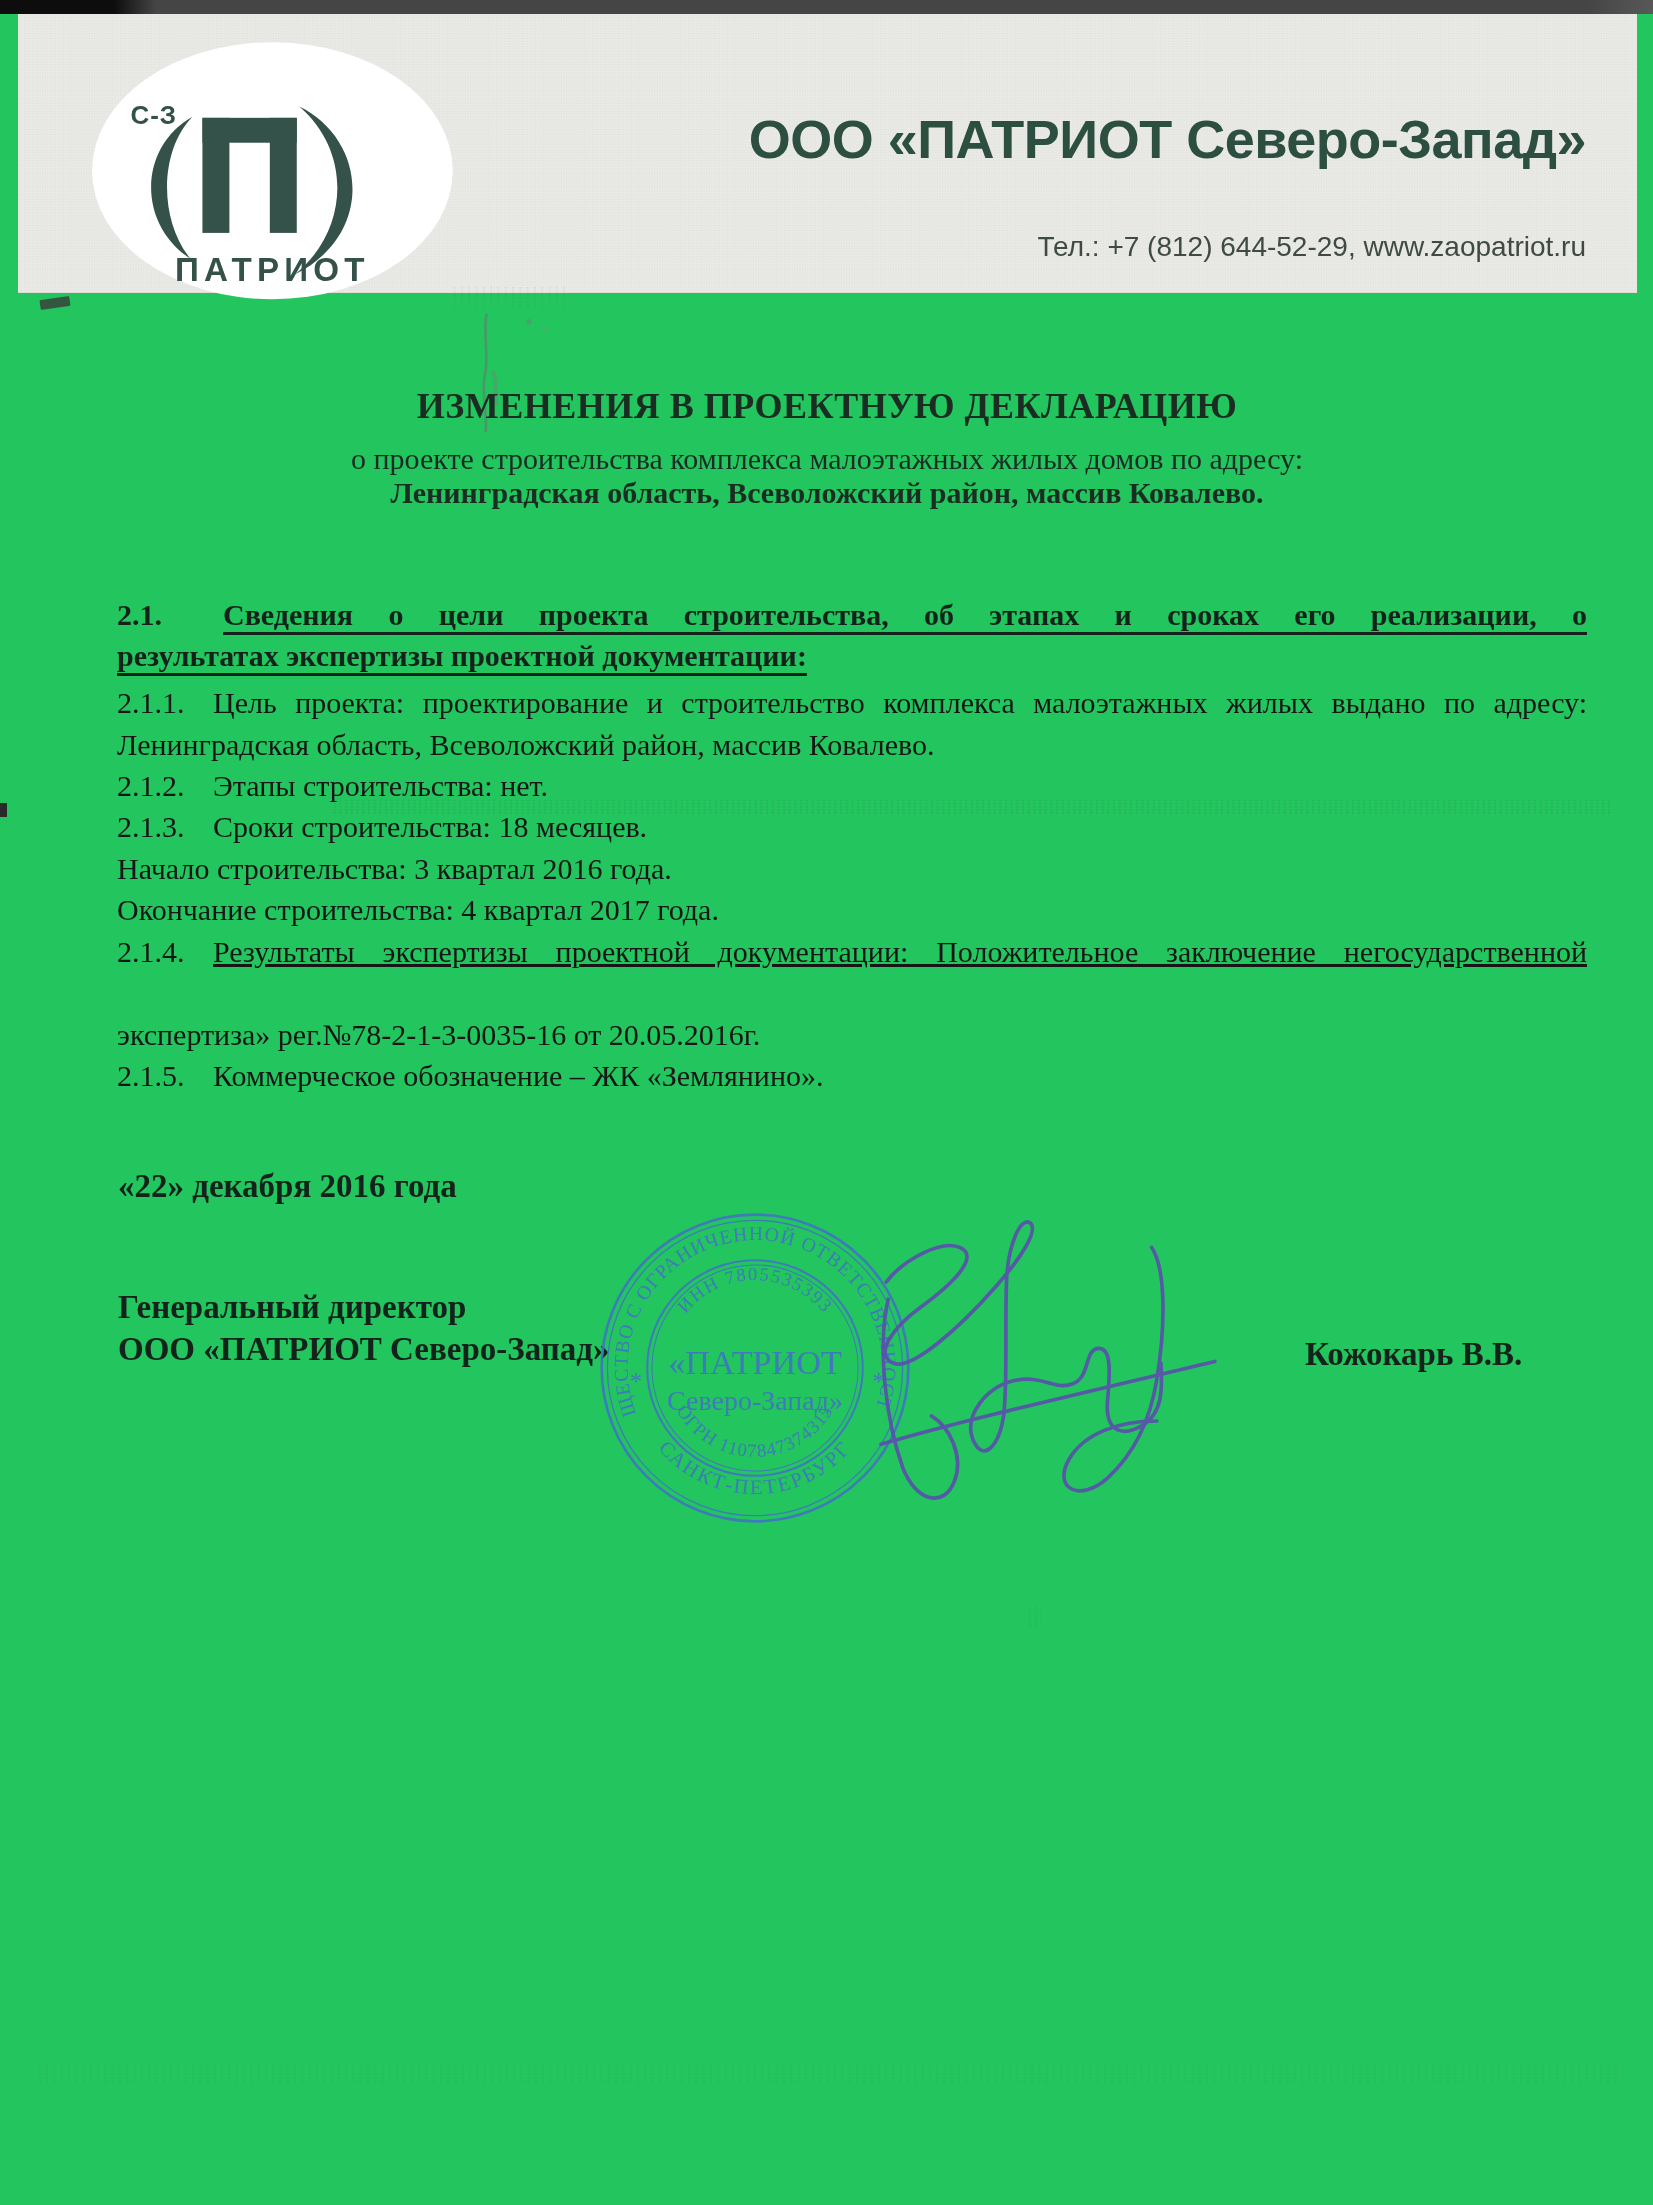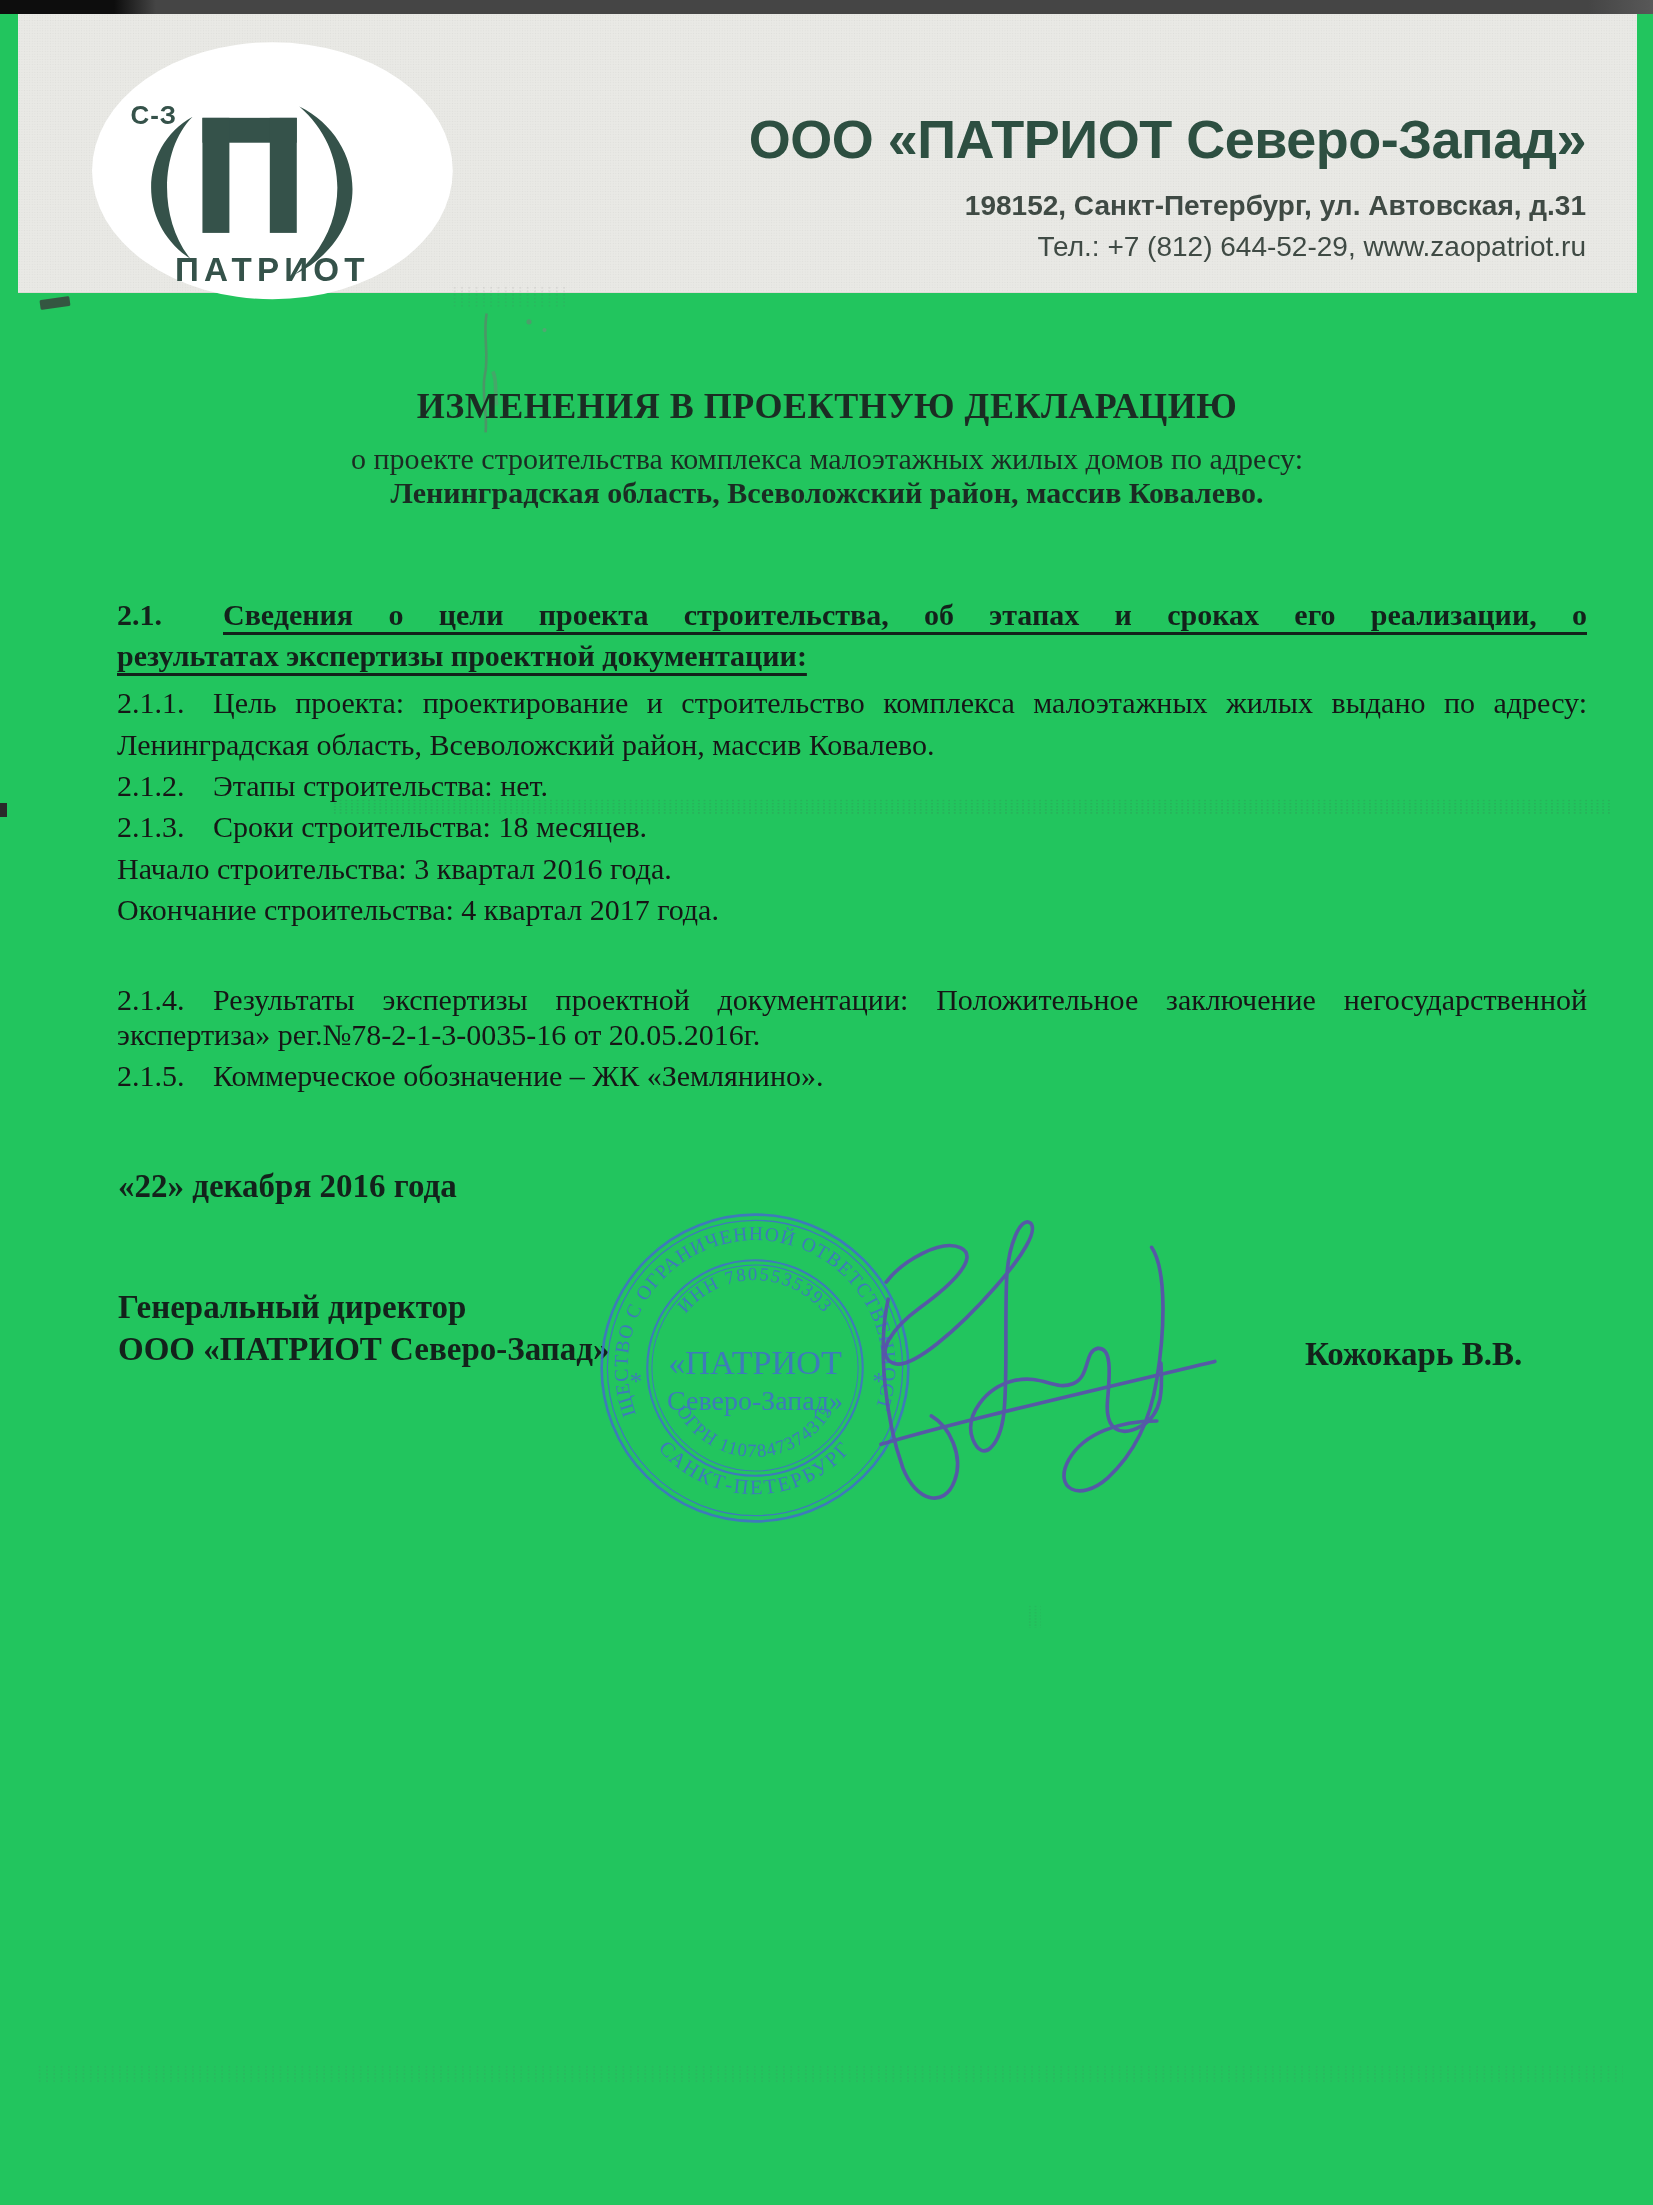--- a/index.html
+++ b/index.html
@@ -75,21 +75,20 @@
       <rect x="215" y="148" width="182" height="48"></rect>
       <rect x="215" y="148" width="52" height="222"></rect>
       <rect x="345" y="148" width="52" height="222"></rect>
     </g>
 
     <path d="M402,126 C532,190 548,372 394,450 C500,362 502,212 402,126 Z" fill="#35524a"></path>
     <text x="350" y="462" text-anchor="middle" font-family="Liberation Sans, sans-serif" font-size="64" font-weight="bold" fill="#35524a" letter-spacing="10">ПАТРИОТ</text>
   </svg>
 
   <div class="hdr-right company-name">ООО «ПАТРИОТ Северо-Запад»</div>
-  <div class="hdr-right addr1">198152,   Санкт-Петербург, ул. Автовская, д.31</div>
   <div class="hdr-right addr2">Тел.: +7 (812) 644-52-29, www.zaopatriot.ru</div>
 
   <div class="speck2" style="left:451px; top:286px; width:119px; height:22px;"></div>
   <svg class="smudge" style="left:467px; top:309px;" width="93" height="130" viewBox="0 0 180 250">
     <path d="M38,8 C30,50 44,90 34,130 C28,165 40,200 36,238" stroke="#6f6f6f" stroke-width="5" fill="none" opacity=".55"></path>
     <path d="M50,120 C60,140 52,170 58,185" stroke="#7a7a7a" stroke-width="7" fill="none" opacity=".4"></path>
     <circle cx="120" cy="24" r="5" fill="#777" opacity=".5"></circle>
     <circle cx="150" cy="40" r="4" fill="#888" opacity=".45"></circle>
   </svg>
   <div class="corner-dash"></div>
@@ -116,21 +115,21 @@
   </div>
   <div class="bodyline" style="top:806px;">
     <span class="li-num">2.1.3.</span><span>Сроки строительства: 18 месяцев.</span>
   </div>
   <div class="bodyline" style="top:848px;">
     <span>Начало строительства: 3 квартал 2016 года.</span>
   </div>
   <div class="bodyline" style="top:889px;">
     <span>Окончание строительства: 4 квартал 2017 года.</span>
   </div>
-  <div class="bodyline just" style="top:979px;">
+  <div class="bodyline just" style="top:931px;text-decoration:underline;">
     <span class="li-num">2.1.4.</span><span>Результаты экспертизы проектной документации: Положительное заключение негосударственной</span>
   </div>
   <div class="bodyline" style="top:1014px;">
     <span>экспертиза» рег.№78-2-1-3-0035-16 от 20.05.2016г.</span>
   </div>
   <div class="bodyline" style="top:1055px;">
     <span class="li-num">2.1.5.</span><span>Коммерческое обозначение – ЖК «Землянино».</span>
   </div>
 
   <div class="speck" style="left:332px; top:799px; width:1281px; height:15.6px;"></div>

